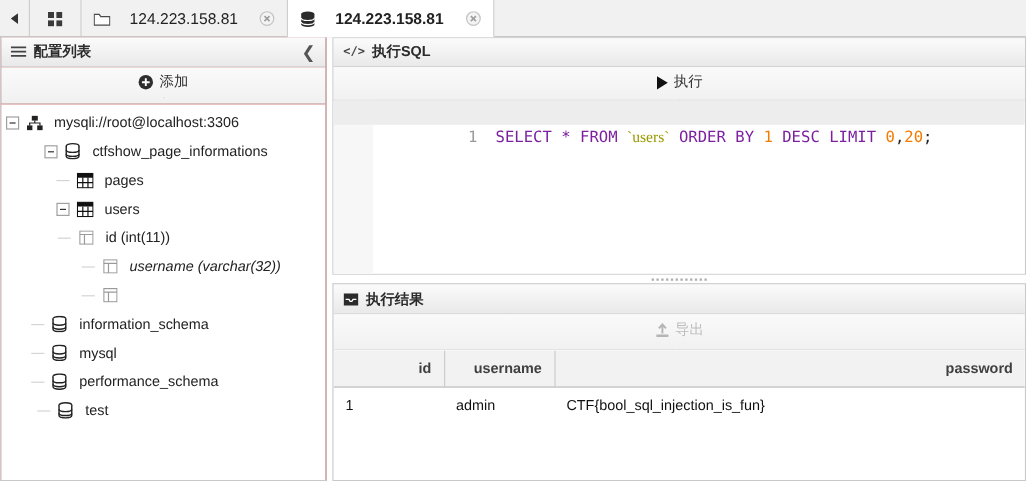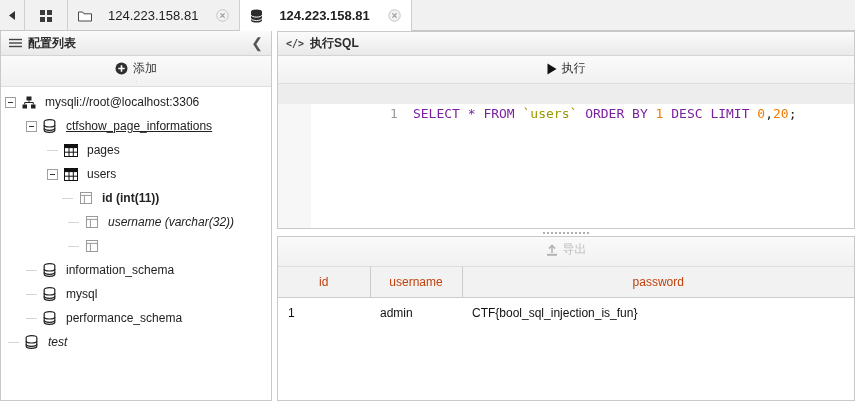--- a/index.html
+++ b/index.html
@@ -45,35 +45,35 @@
   .sql-panel { height: 198px; flex: 0 0 198px; border: 1px solid #c9c9c9; display: flex; flex-direction: column; background: #fff; }
   .sql-panel .panel-header { height: 24px; flex: 0 0 24px; }
   .sql-toolbar { height: 28px; flex: 0 0 28px; padding: 0 6px; gap: 2px; }
   .code-glyph { font-family: "DejaVu Sans Mono", monospace; font-size: 10px; font-weight: bold; color: #444; }
   .editor { flex: 1; position: relative; font-family: "DejaVu Sans Mono", "Liberation Mono", monospace; font-size: 13px; background: #fff; overflow: hidden; }
   .gutter-col { position: absolute; left: 0; top: 0; bottom: 0; width: 33px; background: #f7f7f7; }
   .code-line { position: relative; height: 20px; line-height: 20px; background: #ededed; white-space: pre; }
   .code-line .num { display: inline-block; width: 26px; text-align: right; color: #999; }
   .code-line .code { margin-left: 15px; }
   .tk-k { color: var(--sql-keyword, #7b219f); }
-  .tk-i { color: var(--sql-identifier, #999900); }
+  .tk-i { color: var(--sql-identifier, #999900); font-family: Liberation Serif, serif; }
   .tk-n { color: var(--sql-number, #f47b00); }
   .tk-p { color: #222; }
 
   
   .hsplit { height: 7px; flex: 0 0 7px; display: flex; align-items: center; justify-content: center; cursor: row-resize; background: #fff; }
   .hsplit .handle { width: 46px; border-top: 2px dotted #b0b0b0; }
 
   
   .result-panel { flex: 1; border: 1px solid #c9c9c9; display: flex; flex-direction: column; background: #fff; overflow: hidden; }
   .result-panel .panel-header { height: 25px; flex: 0 0 25px; }
   .result-toolbar { height: 30px; flex: 0 0 30px; padding: 0 6px; gap: 4px; }
   .grid-area { flex: 1; background: #fff; overflow: hidden; }
   table.rgrid { width: 100%; border-collapse: collapse; }
-  table.rgrid th { background: #f2f2f2; font-weight: normal; text-align: center; color: #c2410c; padding: 8px 10px; border-right: 1px solid #ccc; border-bottom: 1px solid #ccc; }
+  table.rgrid th { background: #f2f2f2; font-weight: bold; text-align: right; color: #404040; padding: 8px 10px; border-right: 1px solid #ccc; border-bottom: 1px solid #ccc; }
   table.rgrid th:last-child { border-right: none; }
   table.rgrid th:nth-child(1) { width: 92px; }
   table.rgrid th:nth-child(2) { width: 92px; }
   table.rgrid td { padding: 8px 10px; color: #111; }
 
   svg { display: block; }
 </style>
 </head>
 <body>
 
@@ -194,21 +194,21 @@
             <span class="nicon">
               <svg width="14" height="13" viewBox="0 0 14 13">
                 <rect x="4.5" y="0.5" width="5" height="4" fill="#222"></rect>
                 <rect x="0.5" y="8.5" width="4.5" height="4" fill="#222"></rect>
                 <rect x="9" y="8.5" width="4.5" height="4" fill="#222"></rect>
                 <path d="M7 4.5 v2 M2.7 8.5 v-2 h8.6 v2" fill="none" stroke="#222"></path>
               </svg>
             </span>
             <span class="label">mysqli://root@localhost:3306</span>
           </div>
-          <div class="tree-row" style="padding-left: 25px; text-decoration: underline;">
+          <div class="tree-row" style="padding-left: 36px;">
             <span class="exp"></span>
             <span class="nicon">
               <svg width="13" height="14" viewBox="0 0 13 14">
                 <ellipse cx="6.5" cy="2.7" rx="5.3" ry="2" fill="#fff" stroke="#222" stroke-width="1.2"></ellipse>
                 <path d="M1.2 2.7 v8.6 a5.3 2 0 0 0 10.6 0 v-8.6" fill="#fff" stroke="#222" stroke-width="1.2"></path>
                 <path d="M1.2 6 a5.3 2 0 0 0 10.6 0 M1.2 9.3 a5.3 2 0 0 0 10.6 0" fill="none" stroke="#222" stroke-width="1.2"></path>
               </svg>
             </span>
             <span class="label">ctfshow_page_informations</span>
           </div>
@@ -227,21 +227,21 @@
             <span class="exp"></span>
             <span class="nicon">
               <svg width="14" height="13" viewBox="0 0 14 13">
                 <rect x="0.5" y="0.5" width="13" height="12" fill="#fff" stroke="#111"></rect>
                 <rect x="0.5" y="0.5" width="13" height="3.6" fill="#111"></rect>
                 <path d="M5 4 v8.5 M9.3 4 v8.5 M0.5 8.2 h13" stroke="#111"></path>
               </svg>
             </span>
             <span class="label">users</span>
           </div>
-          <div class="tree-row" style="padding-left: 61px; font-weight: bold;">
+          <div class="tree-row" style="padding-left: 47px;">
             <span class="dash"></span>
             <span class="nicon">
               <svg width="12" height="12" viewBox="0 0 12 12">
                 <rect x="0.5" y="0.5" width="11" height="11" fill="#fff" stroke="#9a9a9a"></rect>
                 <path d="M0.5 3.4 h11 M4.4 3.4 v8.1" fill="none" stroke="#9a9a9a"></path>
               </svg>
             </span>
             <span class="label">id (int(11))</span>
           </div>
           <div class="tree-row" style="padding-left: 67px; font-style: italic;">
@@ -289,21 +289,21 @@
             <span class="dash"></span>
             <span class="nicon">
               <svg width="13" height="14" viewBox="0 0 13 14">
                 <ellipse cx="6.5" cy="2.7" rx="5.3" ry="2" fill="#fff" stroke="#222" stroke-width="1.2"></ellipse>
                 <path d="M1.2 2.7 v8.6 a5.3 2 0 0 0 10.6 0 v-8.6" fill="#fff" stroke="#222" stroke-width="1.2"></path>
                 <path d="M1.2 6 a5.3 2 0 0 0 10.6 0 M1.2 9.3 a5.3 2 0 0 0 10.6 0" fill="none" stroke="#222" stroke-width="1.2"></path>
               </svg>
             </span>
             <span class="label">performance_schema</span>
           </div>
-          <div class="tree-row" style="padding-left: 7px; font-style: italic;">
+          <div class="tree-row" style="padding-left: 30px;">
             <span class="dash"></span>
             <span class="nicon">
               <svg width="13" height="14" viewBox="0 0 13 14">
                 <ellipse cx="6.5" cy="2.7" rx="5.3" ry="2" fill="#fff" stroke="#222" stroke-width="1.2"></ellipse>
                 <path d="M1.2 2.7 v8.6 a5.3 2 0 0 0 10.6 0 v-8.6" fill="#fff" stroke="#222" stroke-width="1.2"></path>
                 <path d="M1.2 6 a5.3 2 0 0 0 10.6 0 M1.2 9.3 a5.3 2 0 0 0 10.6 0" fill="none" stroke="#222" stroke-width="1.2"></path>
               </svg>
             </span>
             <span class="label">test</span>
           </div>
@@ -356,20 +356,29 @@
             <span class="num">1</span><span class="code" id="code-text"><span class="tk-k">SELECT</span><span class="tk-p"> </span><span class="tk-k">*</span><span class="tk-p"> </span><span class="tk-k">FROM</span><span class="tk-p"> </span><span class="tk-i">`users`</span><span class="tk-p"> </span><span class="tk-k">ORDER</span><span class="tk-p"> </span><span class="tk-k">BY</span><span class="tk-p"> </span><span class="tk-n">1</span><span class="tk-p"> </span><span class="tk-k">DESC</span><span class="tk-p"> </span><span class="tk-k">LIMIT</span><span class="tk-p"> </span><span class="tk-n">0</span><span class="tk-p">,</span><span class="tk-n">20</span><span class="tk-p">;</span></span>
           </div>
         </div>
       </div>
 
       <div class="hsplit">
         <div class="handle"></div>
       </div>
 
       <div class="result-panel">
+        <div class="panel-header">
+          <span>
+            <svg width="13" height="11" viewBox="0 0 13 11">
+                <path d="M0.5 0.5 h12 v10 h-12 z" fill="#2b2b2b"></path>
+                <path d="M2 5.5 h2.8 l1 1.6 h1.4 l1 -1.6 H11" fill="none" stroke="#fff" stroke-width="1.1"></path>
+              </svg>
+          </span>
+          <span>执行结果</span>
+        </div>
         <div class="toolbar result-toolbar">
           <div class="tbtn disabled">
             <span>
               <svg width="12" height="12" viewBox="0 0 12 12">
                   <path d="M6 9 V2 M3 4.6 L6 1.4 L9 4.6" fill="none" stroke="#b5b5b5" stroke-width="1.6"></path>
                   <path d="M1 10.8 h10" stroke="#b5b5b5" stroke-width="2"></path>
                 </svg>
             </span>
             <span>导出</span>
           </div>

